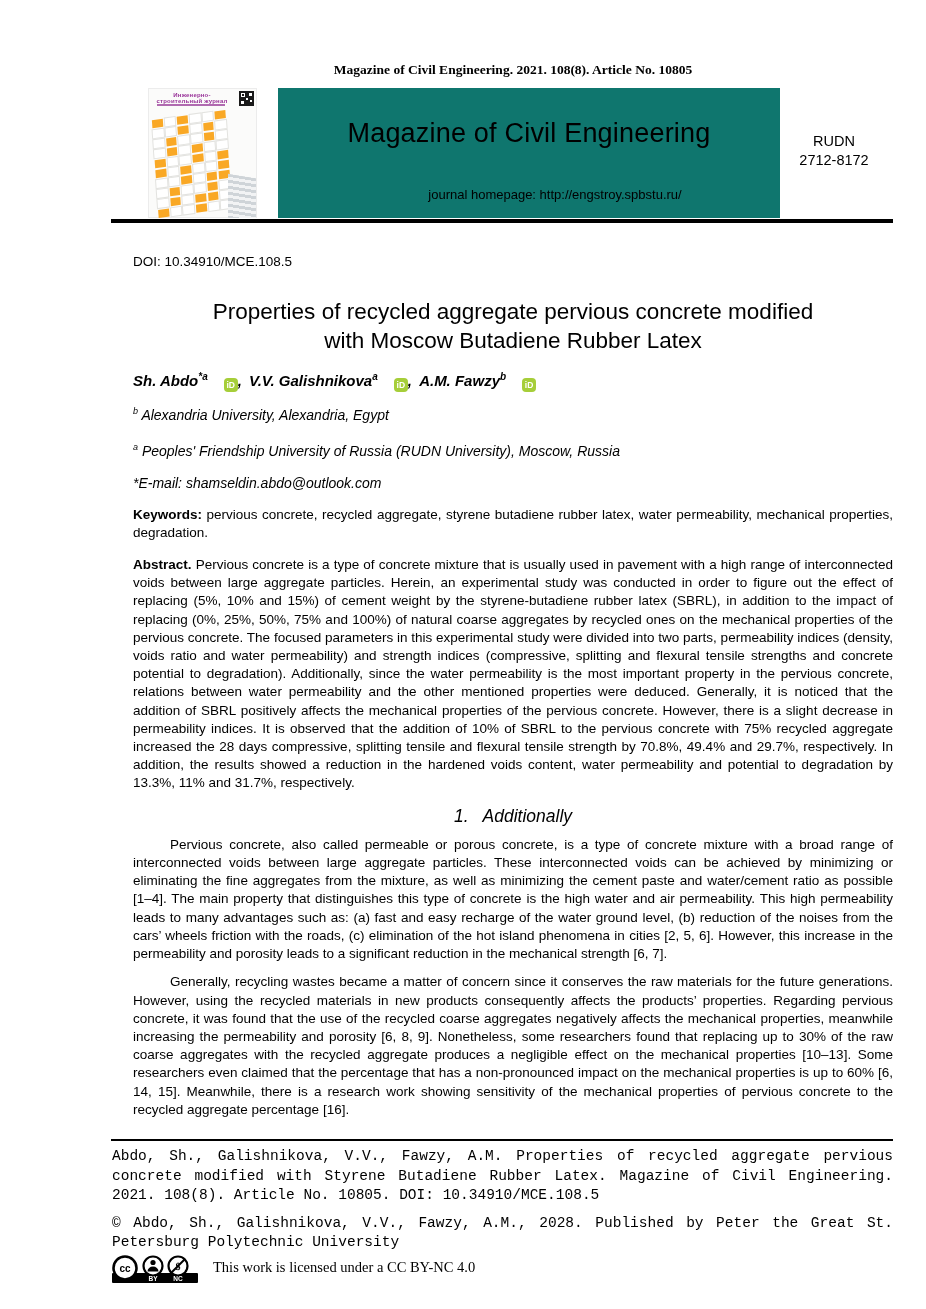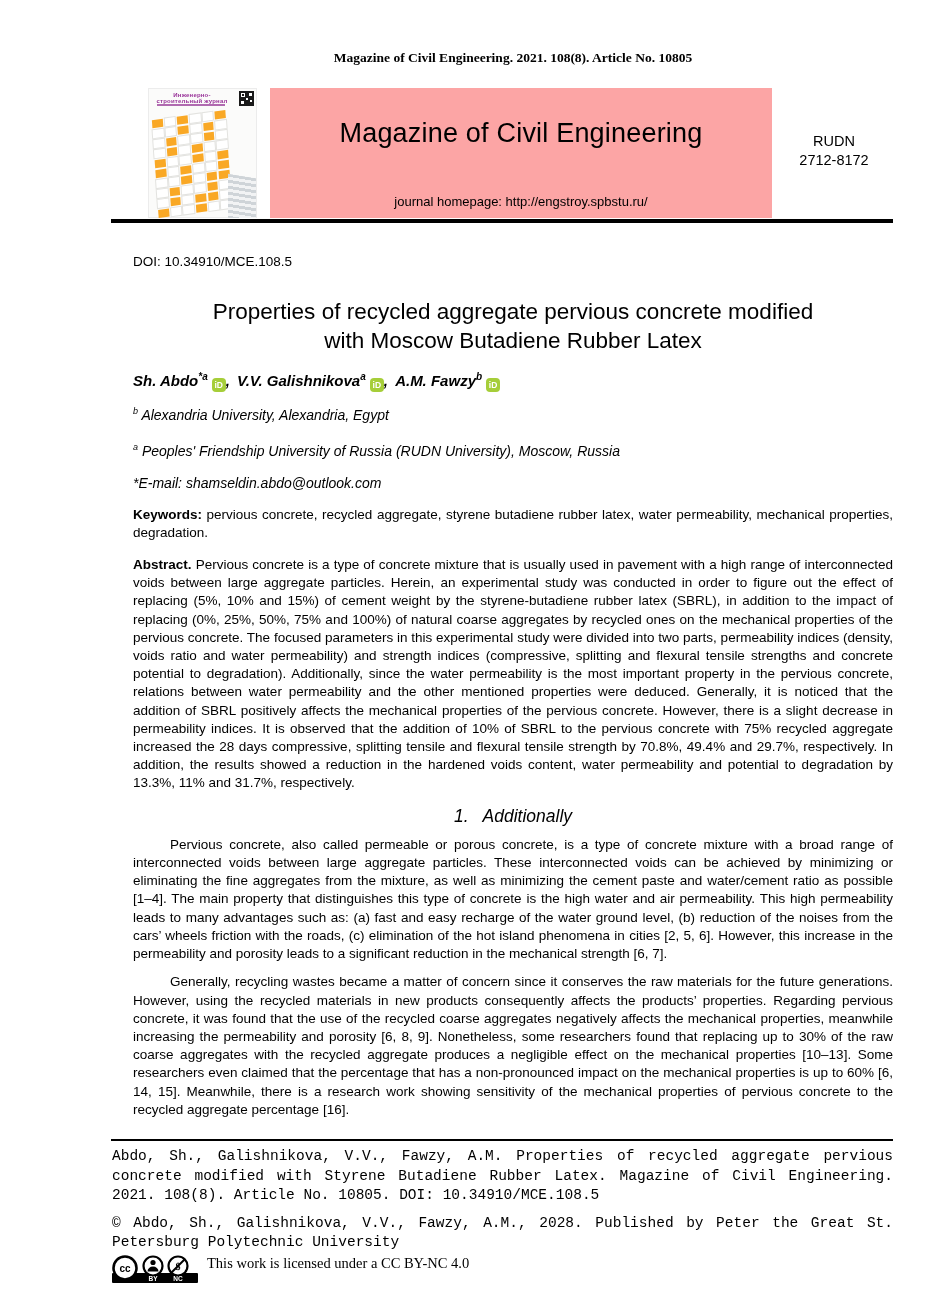--- a/index.html
+++ b/index.html
@@ -1,75 +1,75 @@
 <!DOCTYPE html>
 <html><head>
 <meta charset="utf-8">
 <style>
   html,body{margin:0;padding:0;background:#ffffff;}
   .page{position:relative;width:926px;height:1309px;background:#fff;color:#000;
         font-family:"Liberation Sans",sans-serif;overflow:hidden;}
 
   
-  .running-head{position:absolute;top:50px;left:133px;width:760px;text-align:center;
+  .running-head{position:absolute;top:62px;left:133px;width:760px;text-align:center;
     font-family:"Liberation Serif",serif;font-weight:bold;font-size:13.5px;}
 
   
   .masthead{position:absolute;top:88px;left:133px;width:760px;height:130px;}
   .cover{position:absolute;left:15px;top:0;width:109px;height:130px;background:#fbfbfa;
     box-shadow:inset 0 0 0 1px #ececec;overflow:hidden;}
   .cover-title{position:absolute;left:3px;top:4px;width:82px;text-align:center;
     font-size:6px;line-height:6px;font-weight:bold;letter-spacing:.2px;}
   .cover-rule{position:absolute;left:9px;top:16px;width:68px;height:2px;background:#b06ab0;}
   .qr{position:absolute;right:3px;top:3px;}
   .cover-mosaic{position:absolute;left:7px;top:27px;width:74px;height:98px;
     display:grid;grid-template-columns:repeat(6,1fr);gap:2px;
     transform:rotate(-4deg) skewY(-4deg);}
   .cell{background:#fff;outline:1px solid #e3e3e0;}
   .cover-side{position:absolute;right:1px;bottom:-2px;width:28px;height:44px;
     background:repeating-linear-gradient(#cfd4d8 0 3px,#f2f3f4 3px 6px);transform:skewY(9deg);}
 
   .gray-box{position:absolute;left:137px;top:0;width:502px;height:130px;background:#d9d9d9;}
   .journal-title{position:absolute;top:30px;left:0;width:100%;text-align:center;
     font-size:27px;letter-spacing:.2px;}
-  .homepage{position:absolute;bottom:9px;left:0;width:100%;text-align:center;font-size:13px;}
+  .homepage{position:absolute;bottom:16px;left:0;width:100%;text-align:center;font-size:13px;padding-left:26px;}
   .issn{position:absolute;top:44px;right:0;width:118px;text-align:center;
     font-size:14.5px;line-height:19px;}
 
   .rule-top{position:absolute;top:219px;left:111px;width:782px;height:4px;background:#000;}
   .rule-bottom{position:absolute;top:1139px;left:111px;width:782px;height:2px;background:#000;}
 
   
   .content{position:absolute;top:253px;left:133px;width:760px;
     font-size:13.5px;line-height:18.2px;}
   .doi{margin:0;}
   .article-title{margin:26px 0 0 0;text-align:center;font-size:22.5px;line-height:29px;font-weight:normal;}
   .article-title span{display:block;}
   .authors{margin-top:13px;font-weight:bold;font-style:italic;font-size:15px;}
   .authors sup{font-size:10px;}
   .sep{margin-right:3px;}
   .orcid{display:inline-block;width:14px;height:14px;background:#A6CE39;border-radius:4px;
     color:#fff;font:bold 8.5px/14px "Liberation Sans",sans-serif;font-style:normal;
-    text-align:center;vertical-align:-2px;margin-left:4px;cursor:pointer;}
+    text-align:center;vertical-align:-2px;margin-left:16px;cursor:pointer;}
   .aff,.email{margin-top:10px;font-style:italic;font-size:14px;}
   .aff sup{font-size:9px;font-style:italic;}
   .keywords{margin-top:10px;text-align:justify;}
   .abstract{margin-top:10px;text-align:justify;}
   b.lbl{font-weight:bold;}
   .section-heading{margin:14px 0 11px 0;text-align:center;font-style:italic;
     font-size:17.5px;font-weight:normal;}
   .hsp{display:inline-block;width:14px;}
   .para{margin:0 0 10px 0;text-align:justify;text-indent:37px;}
 
   
   .footer{position:absolute;top:1147px;left:112px;width:781px;
     font-family:"Liberation Serif",serif;font-size:14.5px;line-height:19.5px;}
   .citation,.copyright{text-align:justify;margin:0;font-family:Liberation Mono, monospace;}
   .copyright{margin-top:8px;}
-  .license-row{margin-top:1px;display:flex;align-items:flex-start;gap:7px;}
+  .license-row{margin-top:1px;display:flex;align-items:center;gap:13px;}
   .license-text{padding-bottom:2px;}
 </style>
 </head>
 <body>
 
 <div class="page">
 
   <div class="running-head">Magazine of Civil Engineering. 2021. 108(8). Article No. 10805</div>
 
   <div class="masthead">
@@ -143,21 +143,21 @@
           <div class="cell" style="background: rgb(249, 168, 37); outline: none;"></div>
           <div class="cell"></div>
           <div class="cell"></div>
           <div class="cell" style="background: rgb(249, 168, 37); outline: none;"></div>
           <div class="cell"></div>
           <div class="cell"></div>
         </div>
       <div class="cover-side"></div>
     </div>
 
-    <div class="gray-box" style="background: #fca5a5;">
+    <div class="gray-box" style="background: #0f766e; margin-left: 8px;">
       <div class="journal-title">Magazine of Civil Engineering</div>
       <div class="homepage">journal homepage: http://engstroy.spbstu.ru/</div>
     </div>
 
     <div class="issn">
       <div>RUDN</div>
       <div>2712-8172</div>
     </div>
   </div>
 

